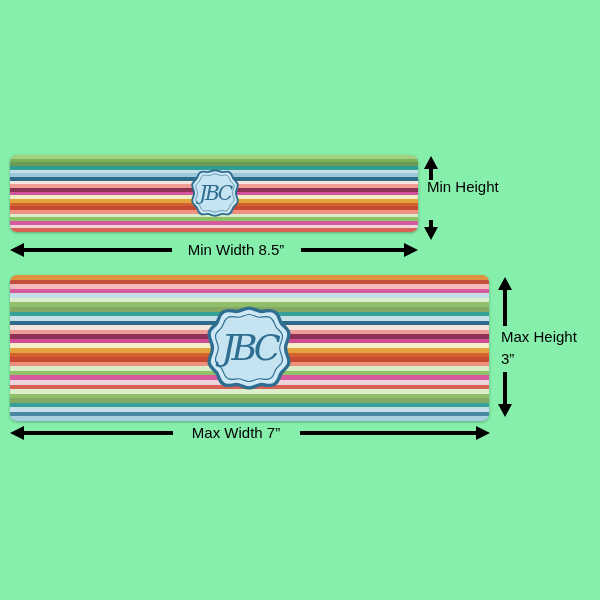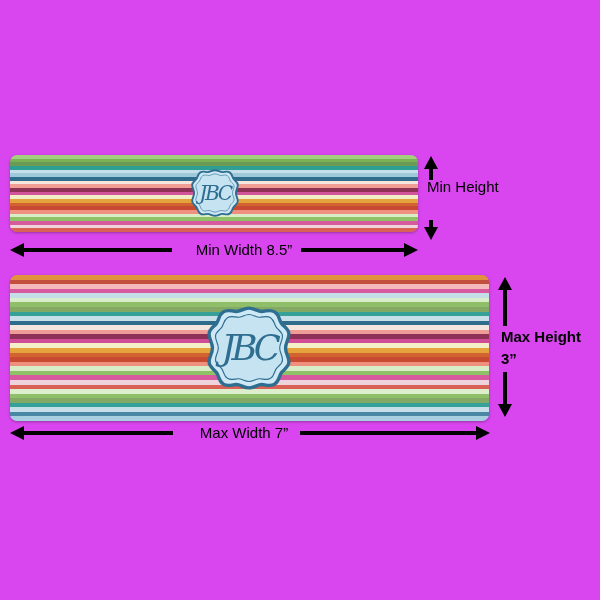--- a/index.html
+++ b/index.html
@@ -26,30 +26,30 @@
   .head{position:absolute;width:0;height:0;}
   .head-left{border-top:7px solid transparent;border-bottom:7px solid transparent;
              border-right:14px solid var(--arrow-color);}
   .head-right{border-top:7px solid transparent;border-bottom:7px solid transparent;
               border-left:14px solid var(--arrow-color);}
   .head-up{border-left:7px solid transparent;border-right:7px solid transparent;
            border-bottom:13px solid var(--arrow-color);}
   .head-down{border-left:7px solid transparent;border-right:7px solid transparent;
              border-top:13px solid var(--arrow-color);}
   .dim-label{position:absolute;font-size:15px;line-height:22px;white-space:nowrap;}
-  .dim-label.center{text-align:center;margin-left:8px;}
+  .dim-label.center{text-align:center;}
   #min-width-label{left:173px;top:239px;width:126px;}
   #max-width-label{left:174px;top:422px;width:124px;}
   #min-height-label{left:427px;top:176px;}
-  #max-height-label{left:501px;top:326px;font-weight:bold;}
+  #max-height-label{left:501px;top:326px;}
 </style>
 </head>
 <body>
 
-<div id="stage" style="background: #d946ef;">
+<div id="stage" style="background: #86efac;">
 
   <div id="min-preview" class="preview">
       <div class="stripe" style="background: rgb(163, 207, 127);"></div>
       <div class="stripe" style="background: rgb(121, 178, 87);"></div>
       <div class="stripe" style="background: rgb(107, 154, 85);"></div>
       <div class="stripe" style="background: rgb(47, 158, 147);"></div>
       <div class="stripe" style="background: rgb(196, 223, 233);"></div>
       <div class="stripe" style="background: rgb(158, 201, 219);"></div>
       <div class="stripe" style="background: rgb(47, 107, 139);"></div>
       <div class="stripe" style="background: rgb(244, 229, 222);"></div>

